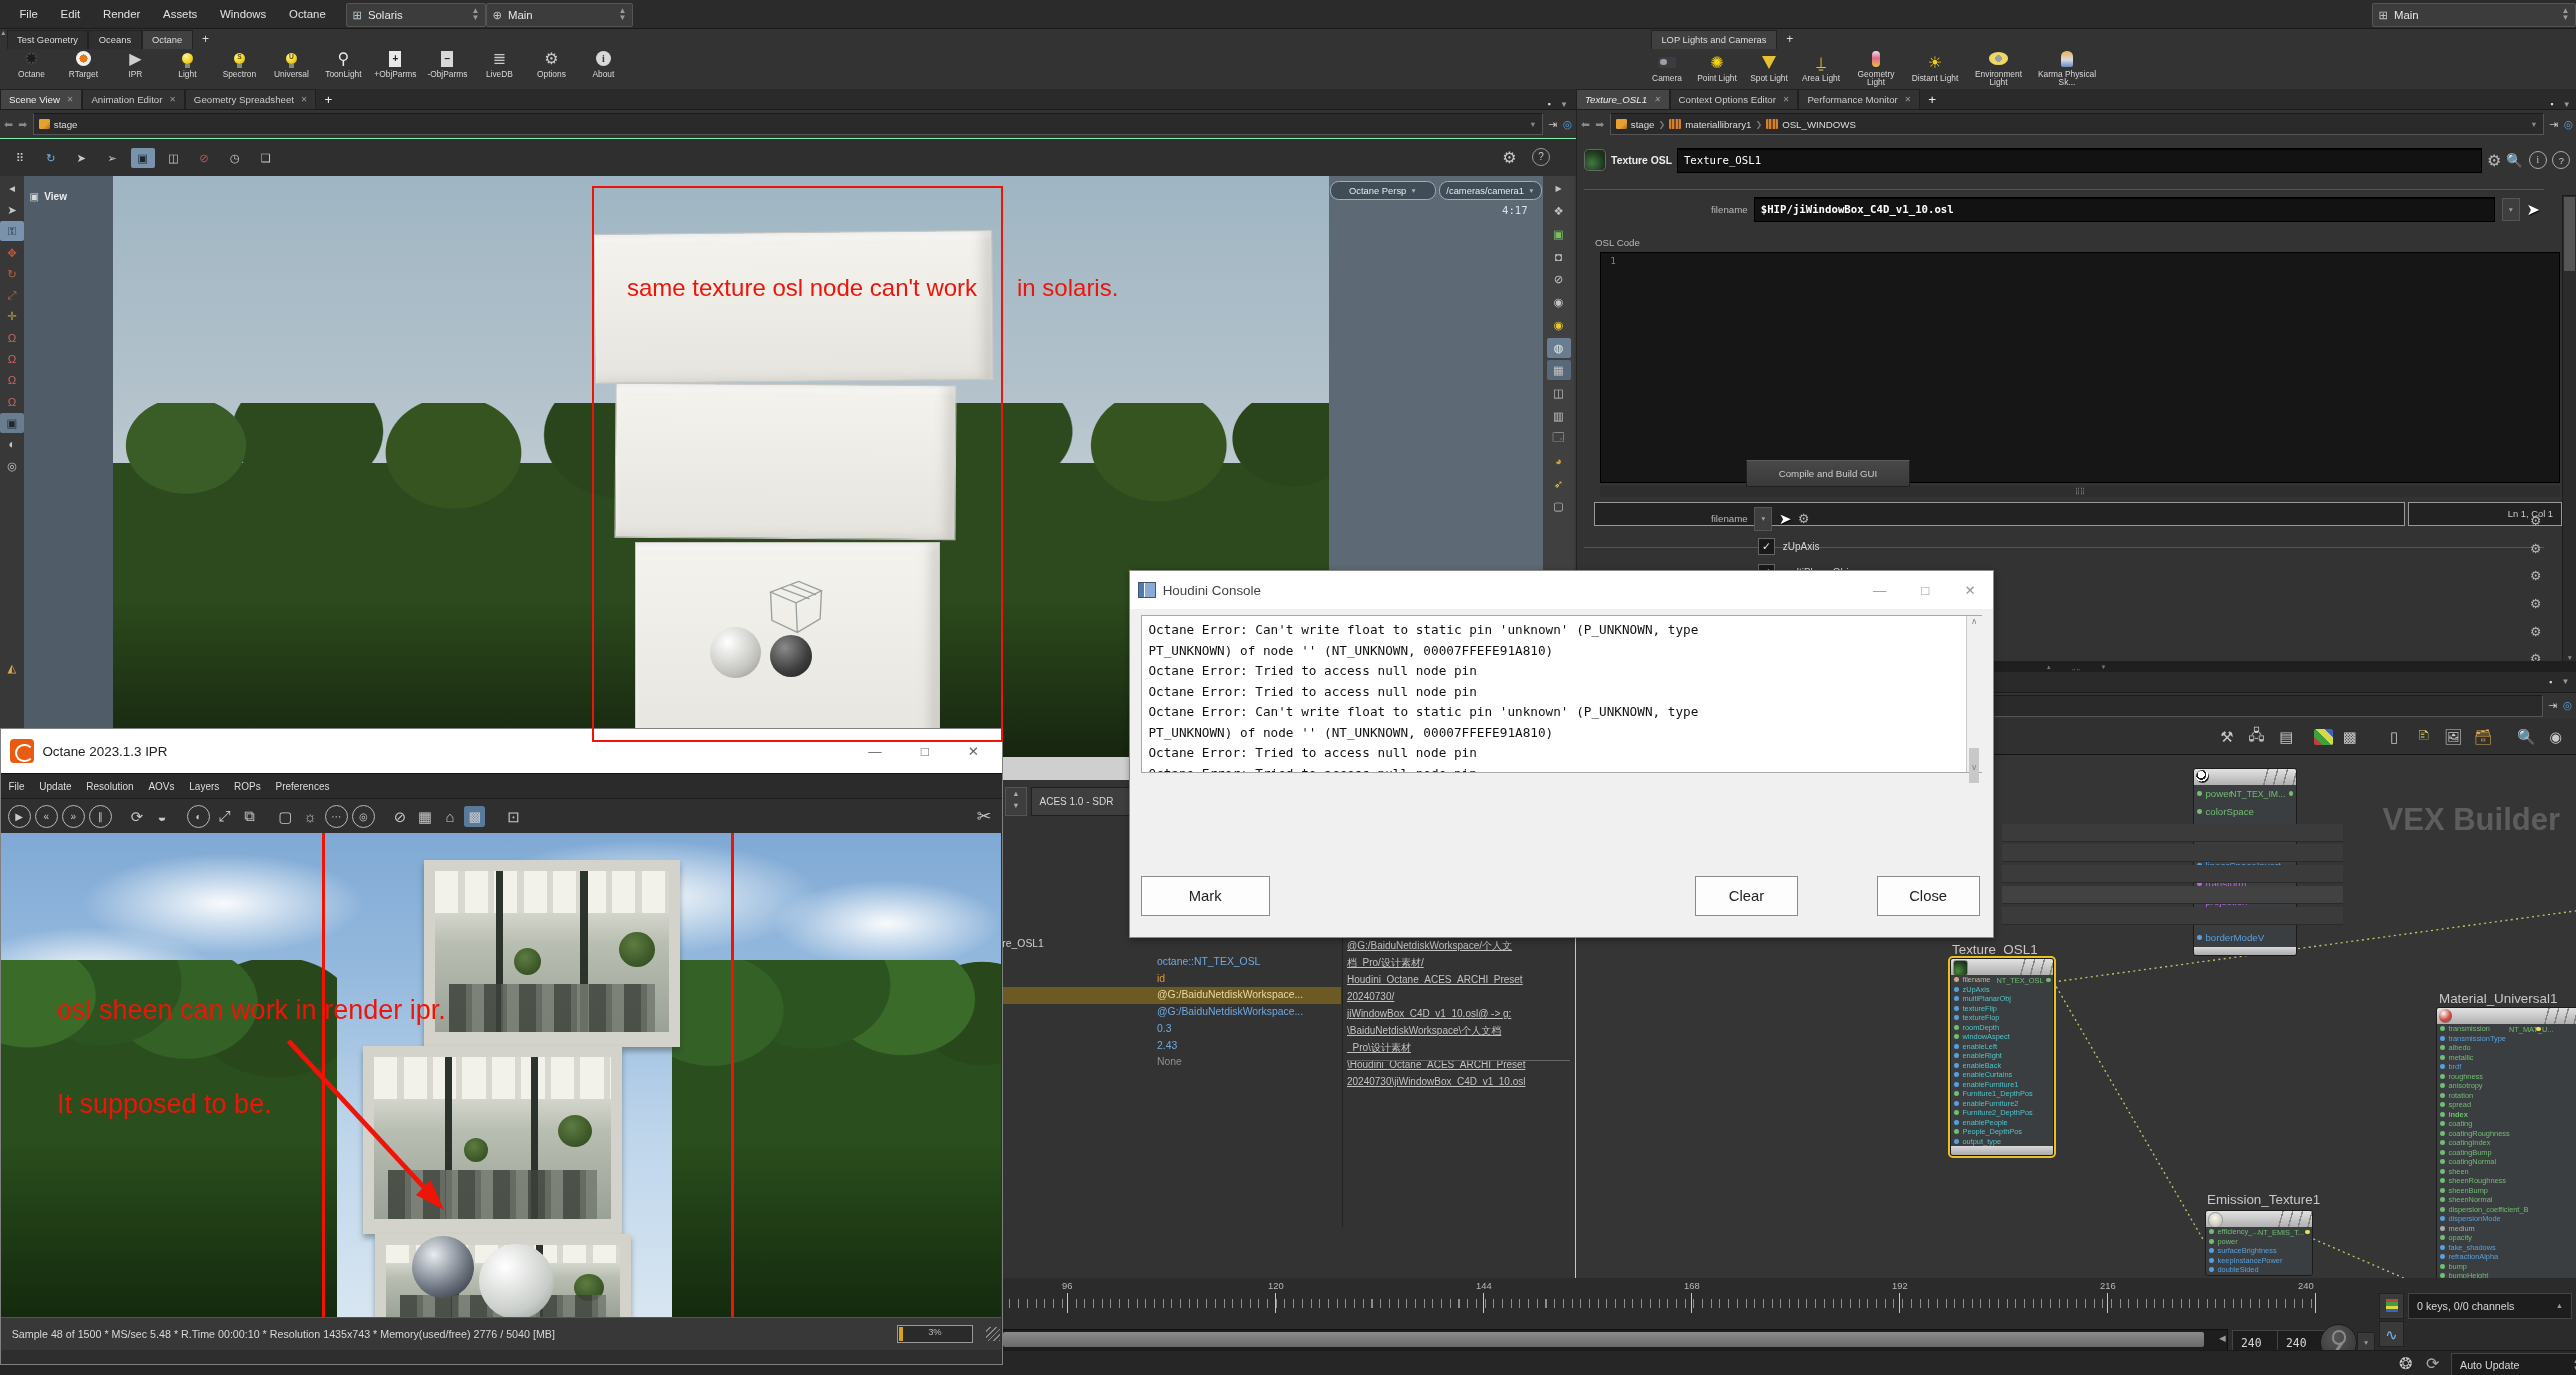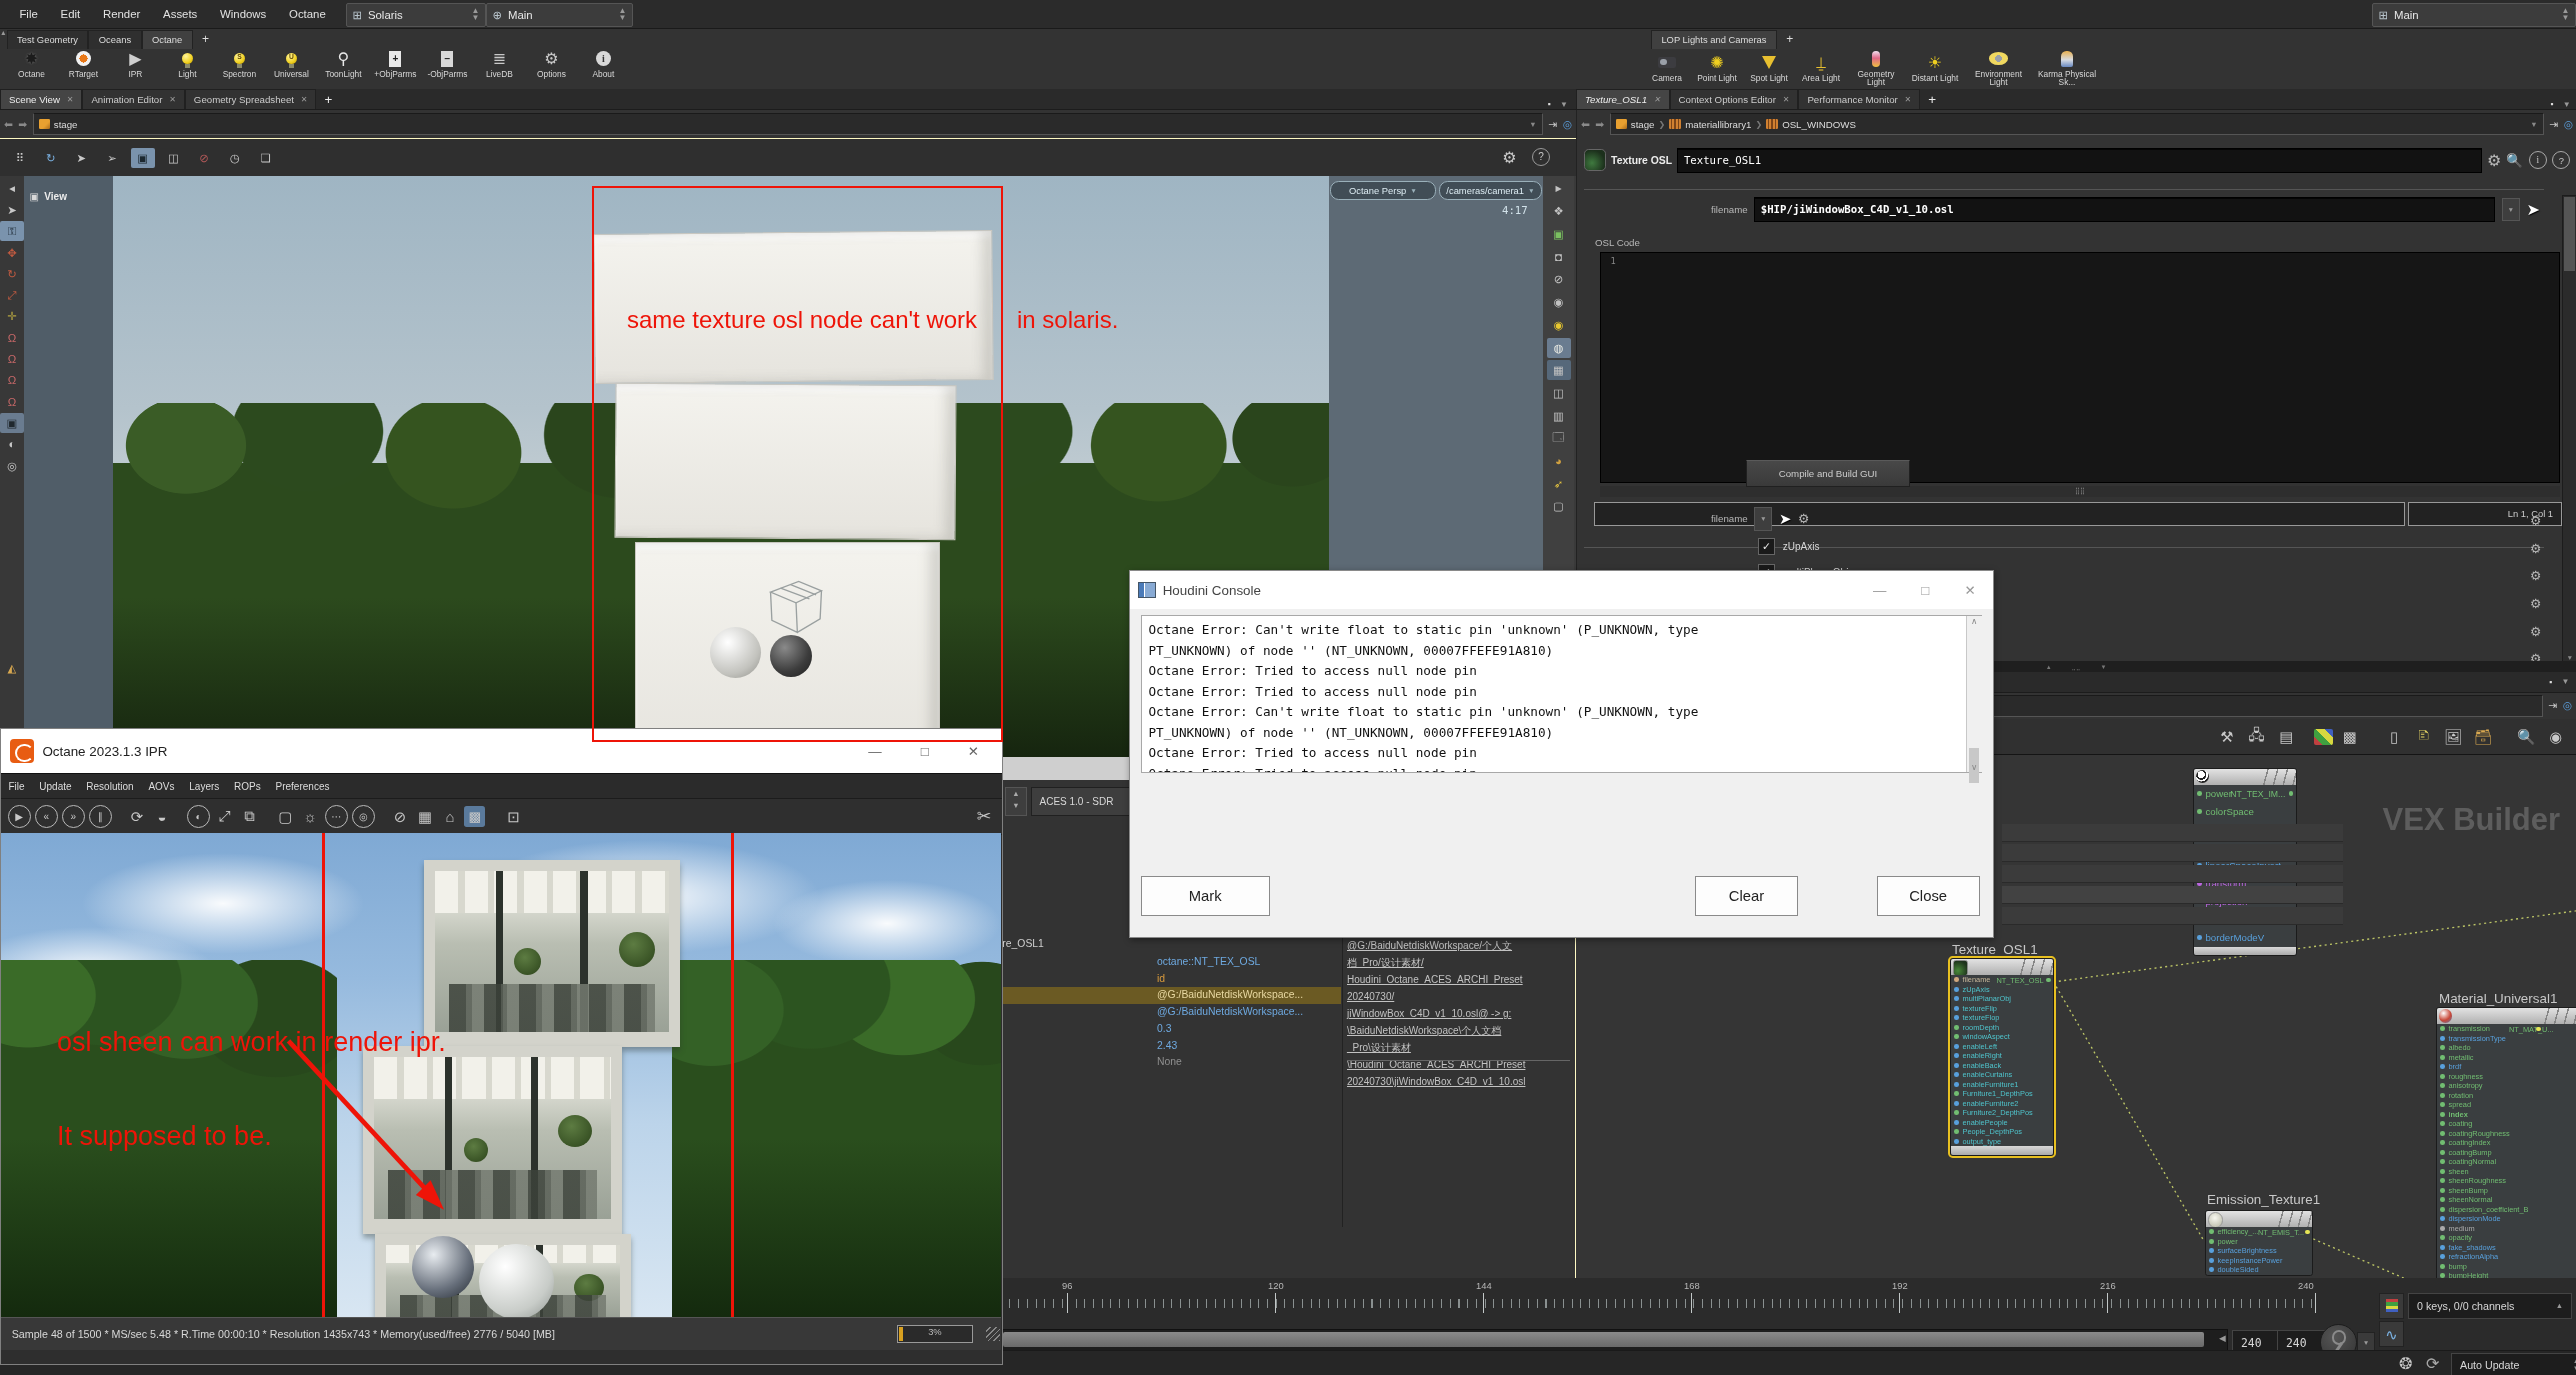--- a/index.html
+++ b/index.html
@@ -1,16 +1,16 @@
 <!DOCTYPE html>
 <html style="font-size:10.7px"><head>
 <meta charset="utf-8">
 <style>
   html,body{margin:0;padding:0;background:#222;}
-  #root{position:relative;width:2576px;height:1376px;overflow:hidden;background:#fef9c3;
+  #root{position:relative;width:2576px;height:1376px;overflow:hidden;background:#86efac;
         font-family:"Liberation Sans",sans-serif;color:#ccc;}
   .abs{position:absolute;}
   .mono{font-family:"DejaVu Sans Mono",monospace;}
   .row{display:flex;align-items:center;}
   
   .menubar{left:0;top:0;width:2576px;height:28px;background:#2b2b2b;border-bottom:0.7px solid #1a1a1a;}
   .menu-item{padding:0 11.4px;font-size:11.4px;color:#e2e2e2;height:28px;display:flex;align-items:center;cursor:default;}
   .selbox{background:#3c3c3c;border:0.7px solid #555;border-radius:2px;height:21.5px;display:flex;align-items:center;gap:6px;padding:0 5.4px;font-size:11.4px;color:#e8e8e8;}
   .spin{color:#9a9a9a;font-size:8px;line-height:6.7px;text-align:center;}
   .shelf{left:0;top:29px;width:2576px;height:60px;background:#333;border-bottom:0.7px solid #222;}
@@ -52,21 +52,21 @@
   .cir{width:21px;height:21px;border-radius:50%;border:1.3px solid #b8b8b8;color:#c8c8c8;font-size:10px;display:flex;align-items:center;justify-content:center;}
   .ipr-sky{background:linear-gradient(180deg,#7fa9d4 0%,#96bade 30%,#bcd4ea 60%,#d8e6f2 100%);}
   .cloud{position:absolute;border-radius:50%;background:radial-gradient(closest-side,rgba(255,255,255,.95),rgba(255,255,255,0));}
   .floor{position:absolute;background:#d3d3cb;box-shadow:0 4px 5.4px rgba(40,50,40,.4);}
   .glass{position:absolute;left:10.7px;right:10.7px;top:10.7px;bottom:14.8px;background:linear-gradient(180deg,#edece6 0%,#dedfd6 18%,#b9beb2 45%,#9aa196 100%);overflow:hidden;}
   .ceil{position:absolute;left:0;right:0;top:0;height:26%;background:repeating-linear-gradient(90deg,#f2f1ea 0 23px,#d8d8ce 23px 29.5px);}
   .col{position:absolute;top:0;bottom:0;width:7.4px;background:#2c322c;}
   .desk{position:absolute;bottom:0;height:30%;background:repeating-linear-gradient(90deg,#3c423a 0 17.4px,#5a6057 17.4px 23px,#747a70 23px 35px);opacity:.85;left:6%;right:6%;}
   .plantb{position:absolute;border-radius:50%;background:radial-gradient(circle at 40% 35%,#5d7c42,#3a5426 70%,#2c4119);}
   .redline{position:absolute;width:2.7px;background:#ee1408;z-index:5;}
-  .redtext{position:absolute;color:#ee1408;z-index:6;white-space:nowrap;margin-top:32px;}
+  .redtext{position:absolute;color:#ee1408;z-index:6;white-space:nowrap;}
   .sphere{position:absolute;border-radius:50%;}
   .ipr-status{height:32px;background:#383838;border-top:0.7px solid #555;display:flex;align-items:center;color:#d8d8d8;font-size:10.7px;}
   
   .conwin{left:1129px;top:570px;width:863px;height:366px;background:#f0f0f0;border:0.7px solid #8a8a8a;z-index:50;box-shadow:1.3px 2px 6.7px rgba(0,0,0,.4);}
   .con-title{height:38px;background:#fff;display:flex;align-items:center;color:#333;}
   .con-text{position:absolute;left:10.7px;top:44px;right:10.7px;height:158px;}
   .con-area{position:absolute;left:0;top:0;right:0;bottom:0;background:#fff;border:0.7px solid #a8a8a8;overflow:hidden;}
   .cline{font-family:"DejaVu Sans Mono",monospace;font-size:12.7px;line-height:20.5px;color:#111;white-space:pre;}
   .con-btn{position:absolute;height:38px;background:#fdfdfd;border:0.7px solid #8a8a8a;color:#222;font-size:14.8px;display:flex;align-items:center;justify-content:center;}
   .csb{position:absolute;background:#f0f0f0;border-left:0.7px solid #c8c8c8;}

